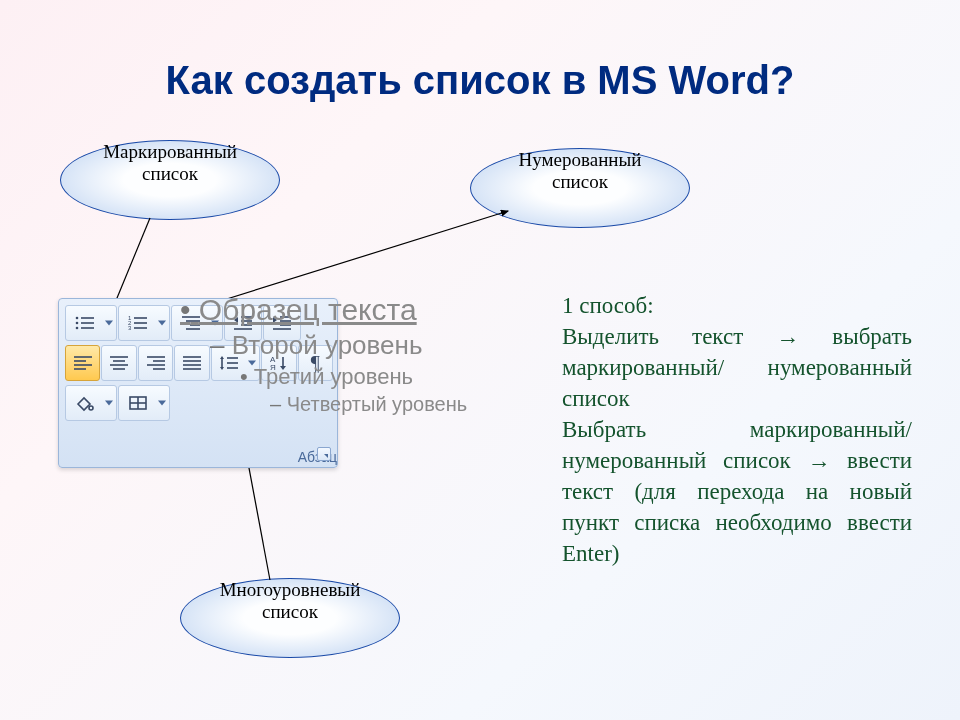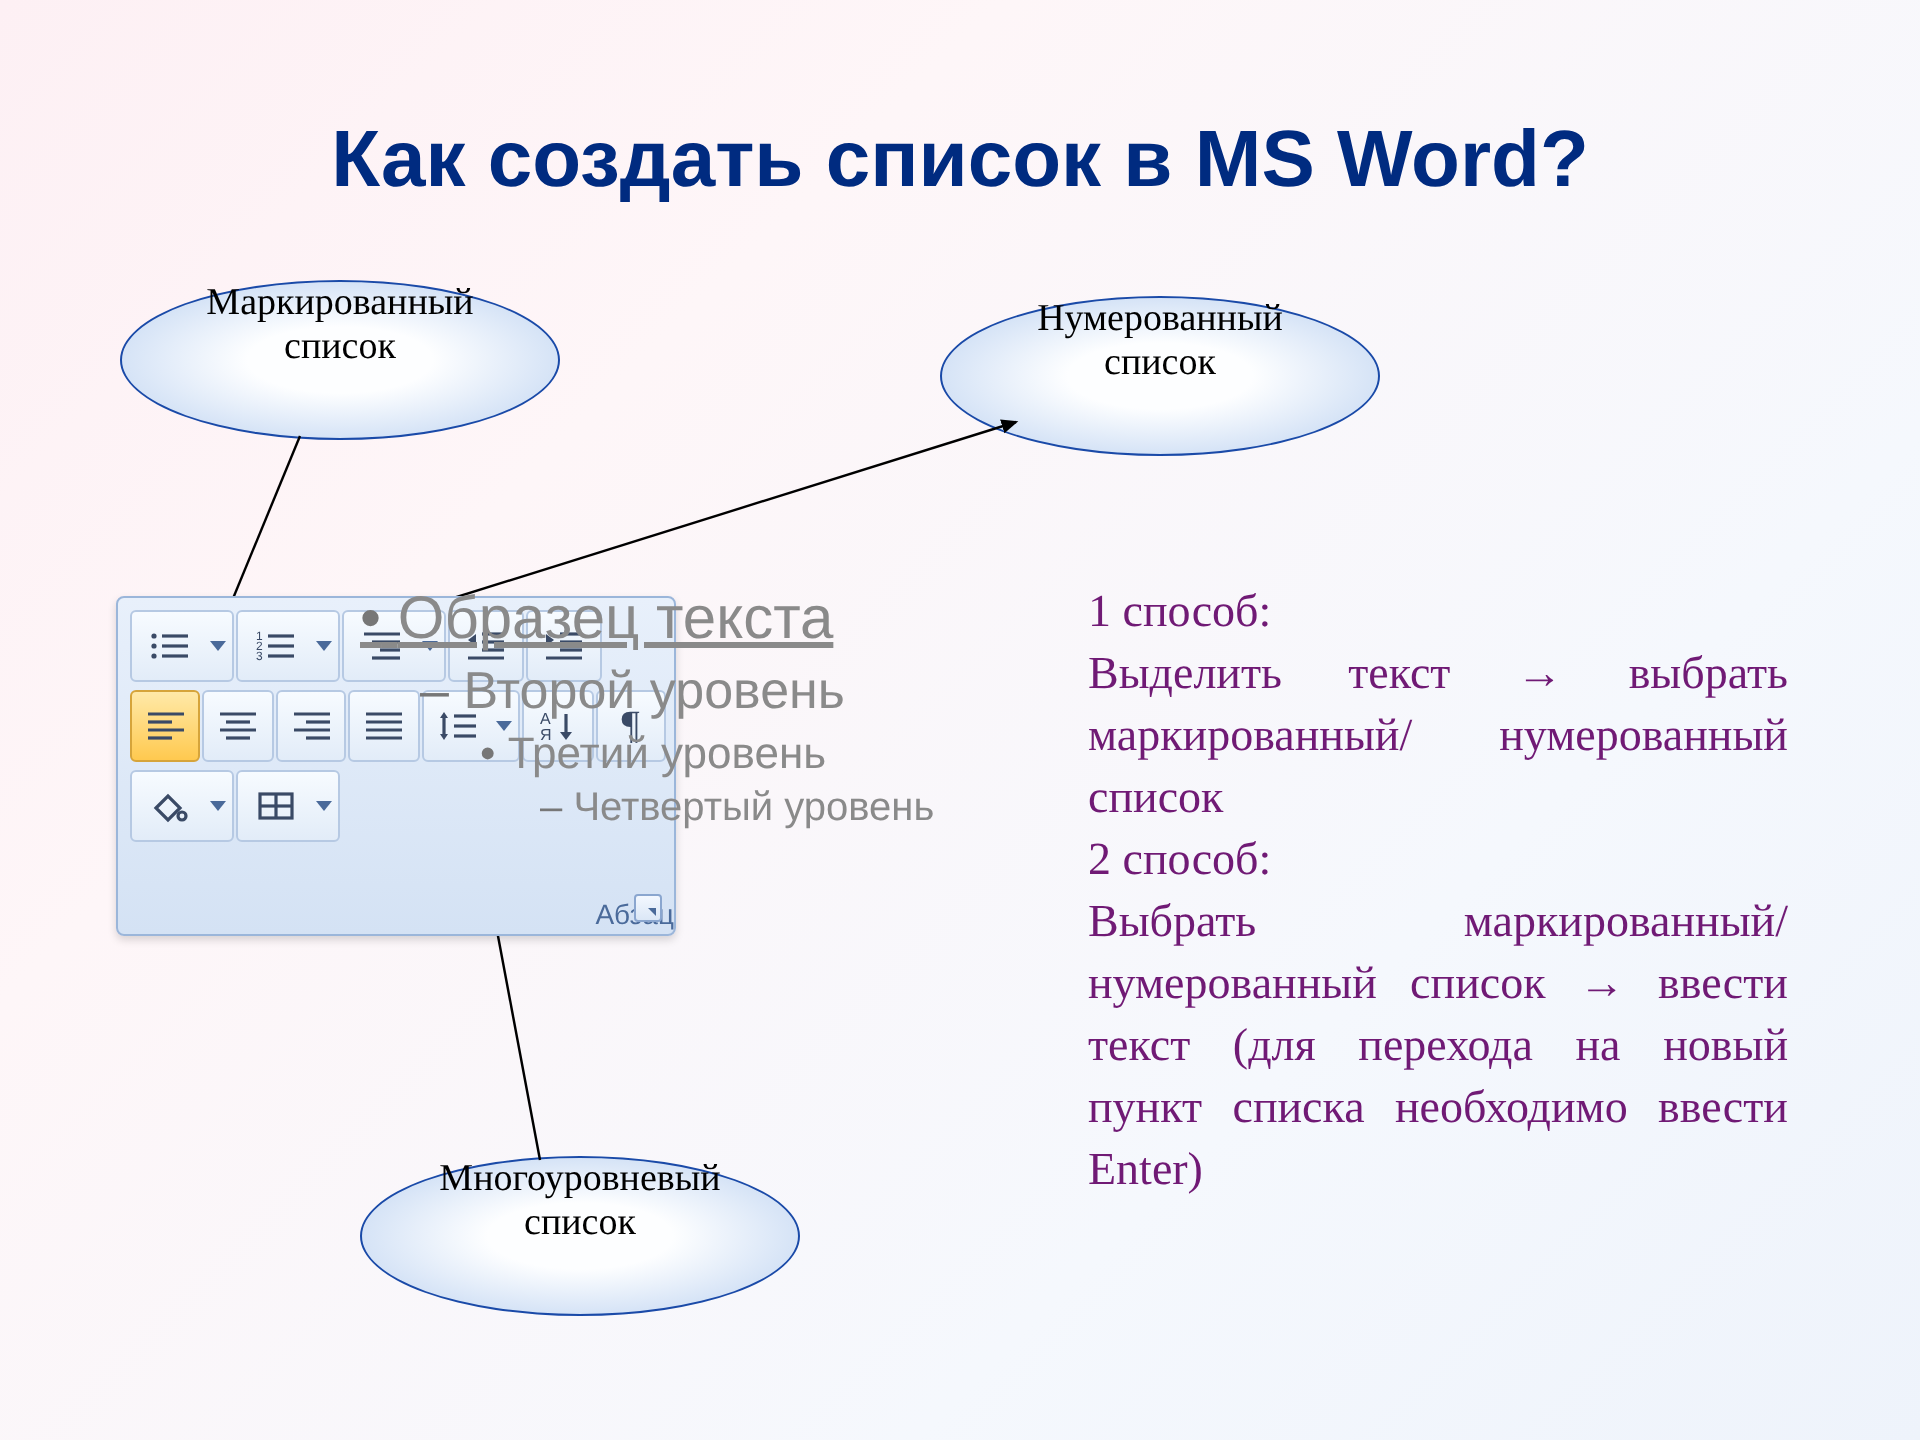--- a/index.html
+++ b/index.html
@@ -102,26 +102,26 @@
   }
   .outline .lv1 { font-size: 30px; margin-left: 30px; text-decoration: underline; }
   .outline .lv2 { font-size: 26px; margin-left: 60px; }
   .outline .lv3 { font-size: 22px; margin-left: 90px; }
   .outline .lv4 { font-size: 20px; margin-left: 120px; }
   .outline .lv5 { font-size: 20px; margin-left: 150px; }
   .outline .bullet { color: #777; }
 
   .info {
     position: absolute;
-    left: 544px;
+    left: 562px;
     top: 290px;
     width: 350px;
     font-size: 23px;
     line-height: 1.35;
-    color: #701a75;
+    color: #14532d;
     text-align: justify;
   }
 
   svg.overlay {
     position: absolute;
     left: 0; top: 0;
     width: 960px; height: 720px;
     pointer-events: none;
   }
 </style>
@@ -285,15 +285,14 @@
 <div class="outline">
   <div class="lv1"><span class="bullet">•</span> <span>Образец текста</span></div>
   <div class="lv2"><span class="bullet">–</span> <span>Второй уровень</span></div>
   <div class="lv3"><span class="bullet">•</span> <span>Третий уровень</span></div>
   <div class="lv4"><span class="bullet">–</span> <span>Четвертый уровень</span></div>
 </div>
 
 <div class="info">
   <div>1 способ:</div>
   <div style="text-align:justify">Выделить текст → выбрать маркированный/ нумерованный список</div>
-  <div>2 способ:</div>
   <div style="text-align:justify">Выбрать маркированный/нумерованный список → ввести текст (для перехода на новый пункт списка необходимо ввести Enter)</div>
 </div>
 
 </body></html>

